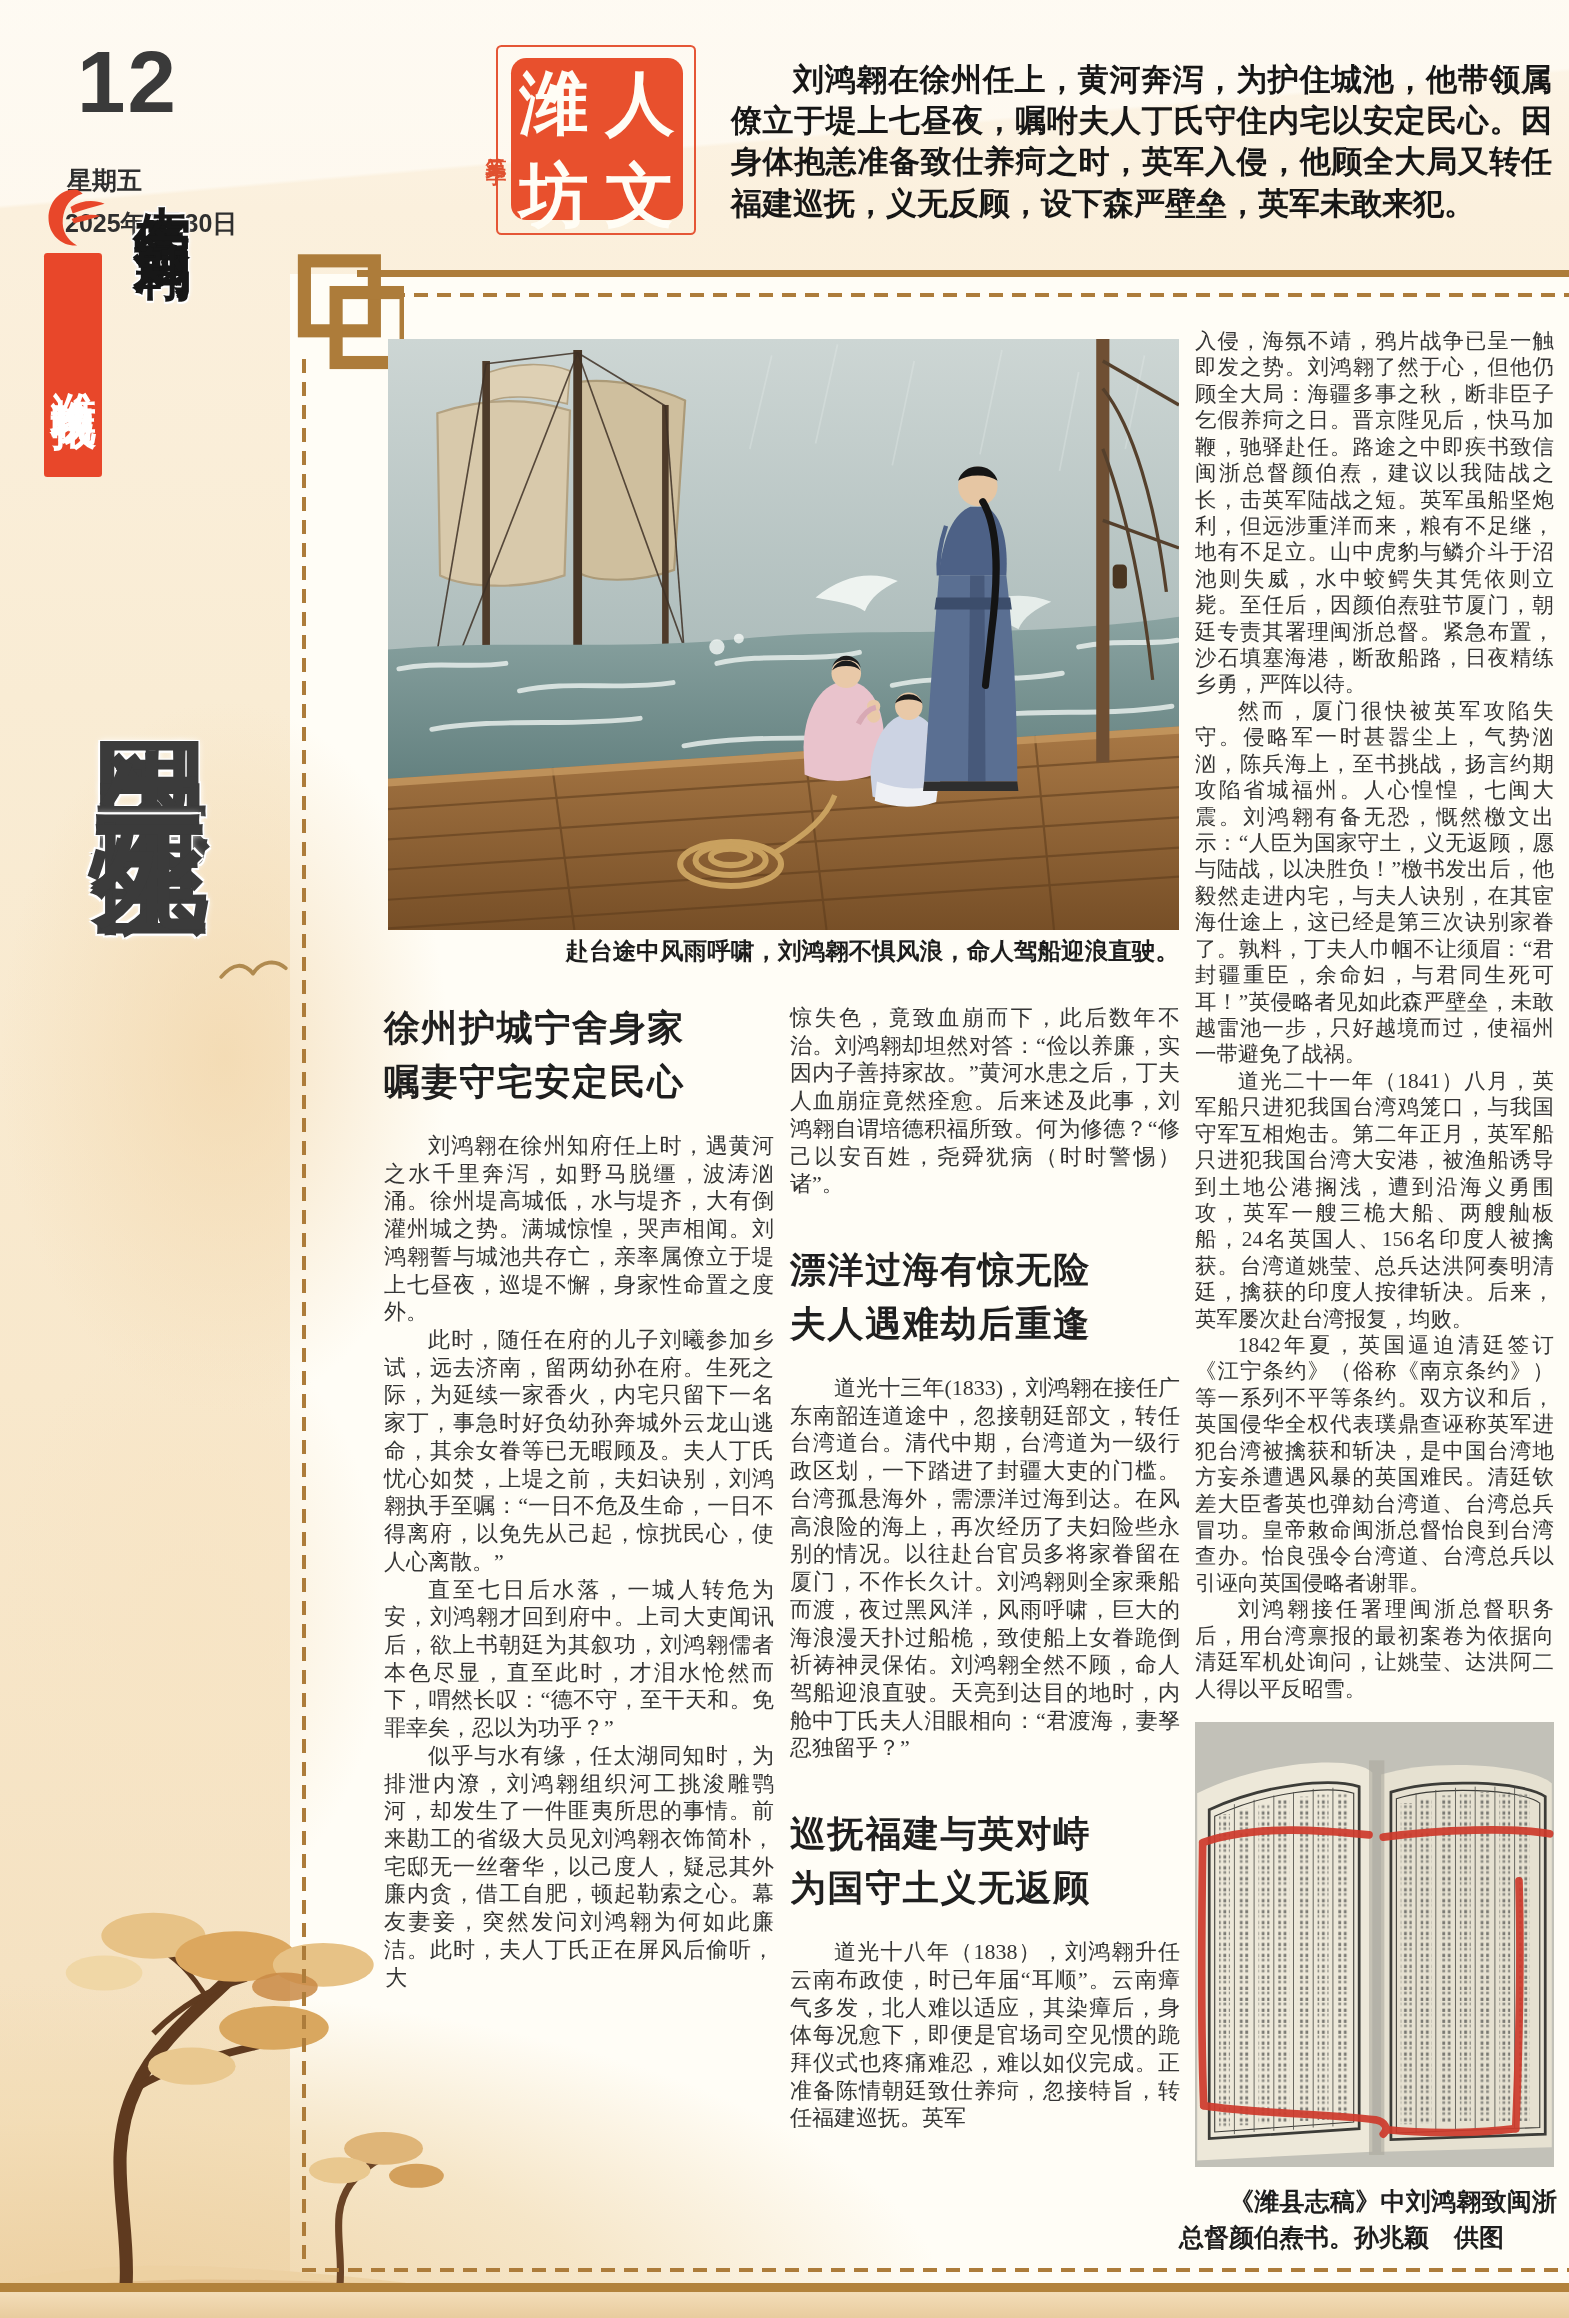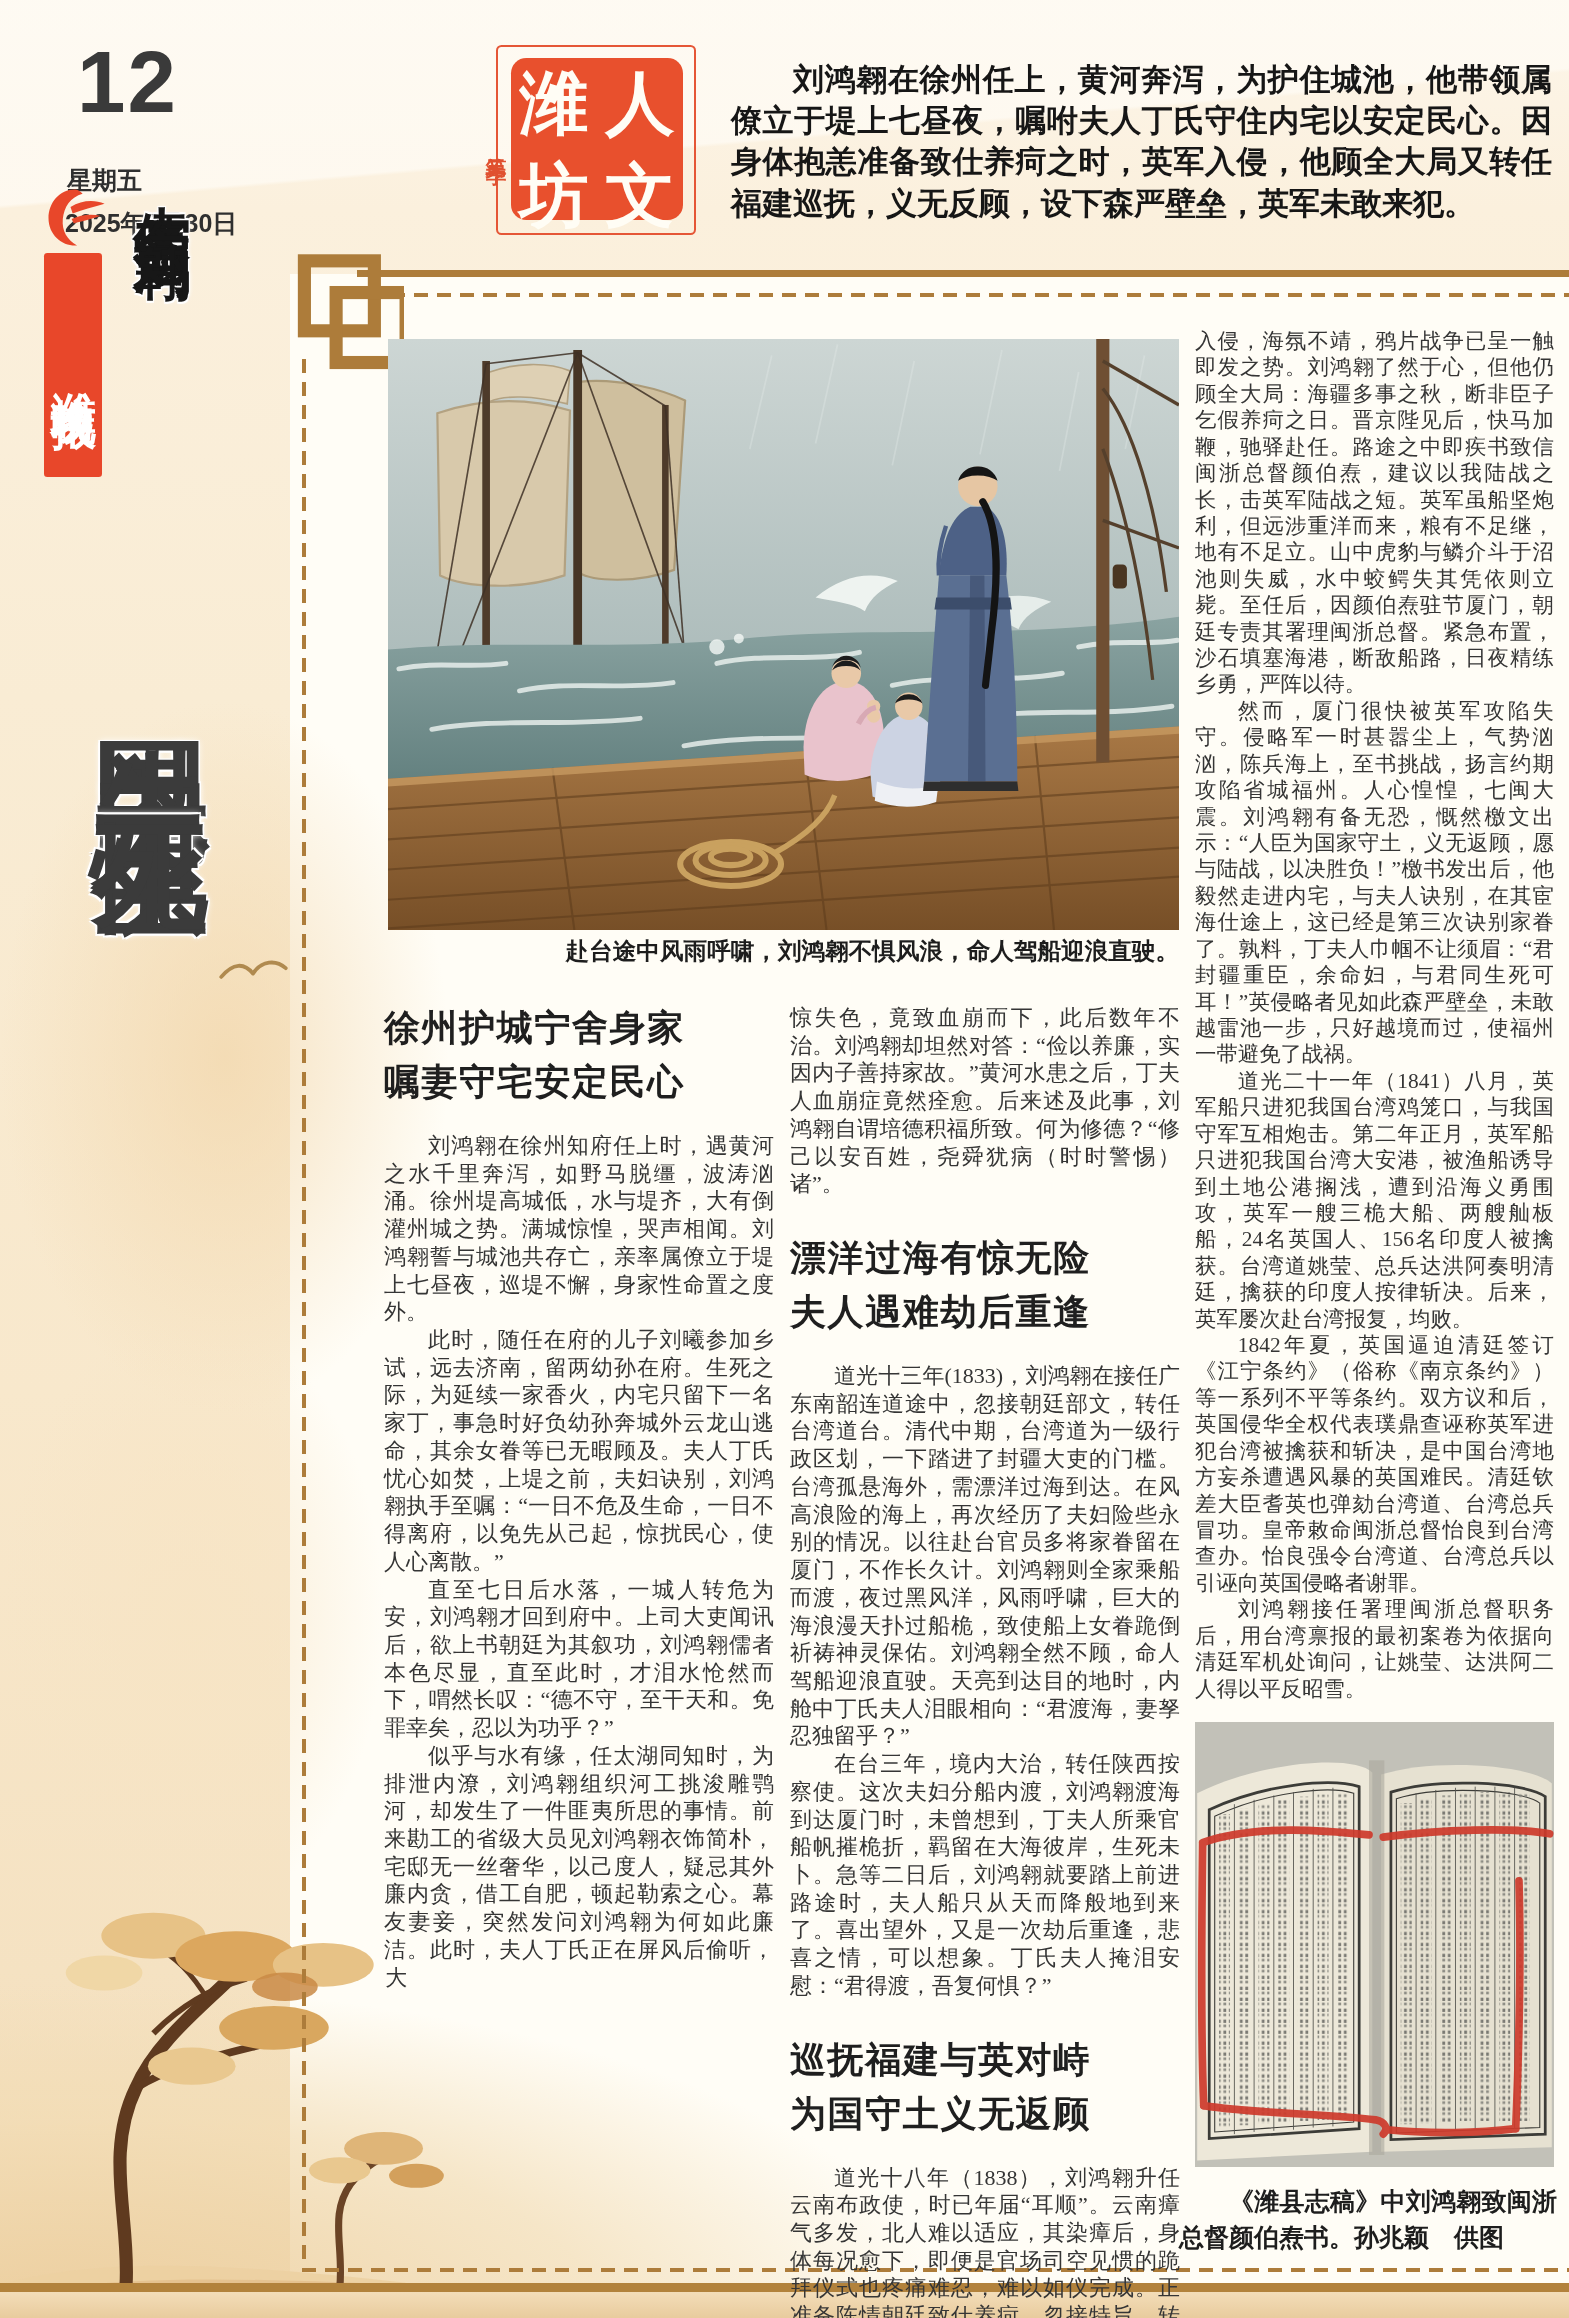--- a/index.html
+++ b/index.html
@@ -64,21 +64,21 @@
   .cap1{position:absolute;left:388px;top:935px;width:791px;text-align:right;
     font-family:"Liberation Sans","DejaVu Sans",sans-serif;font-weight:bold;font-size:23.6px;color:#1d1d1d;}
   
   .col{position:absolute;text-align:justify;word-break:break-all;color:#353535;}
   .col p{margin:0;text-indent:2em;}
   .col1{left:384px;top:1004px;width:390px;font-size:22px;line-height:1.26;}
   .col2{left:790px;top:1004px;width:390px;font-size:22px;line-height:1.26;}
   .col3{left:1195px;top:328px;width:359px;height:1396px;overflow:hidden;font-size:21.4px;line-height:1.235;}
   .subhead{font-family:Liberation Mono, monospace;font-weight:900;color:#1f1f1f;
     font-size:36px;line-height:1.5;letter-spacing:1.6px;text-indent:0;margin:0 0 20px 0;}
-  .subhead.mt{margin-top:36px;}
+  .subhead.mt{margin-top:48px;}
   .wrapshape{float:left;width:340px;height:1315px;
     shape-outside:polygon(0 858px,340px 1214px,340px 1315px,0 1315px);}
   
   .bookphoto{position:absolute;left:1195px;top:1722px;width:359px;height:445px;}
   .cap2{position:absolute;left:1179px;top:2184px;width:378px;font-weight:bold;font-size:25px;
     line-height:1.45;color:#1d1d1d;text-align:justify;word-break:break-all;text-indent:2em;}
   .artsvg{position:absolute;}
 </style>
 </head>
 <body>
@@ -285,21 +285,20 @@
     <p>此时，随任在府的儿子刘曦参加乡试，远去济南，留两幼孙在府。生死之际，为延续一家香火，内宅只留下一名家丁，事急时好负幼孙奔城外云龙山逃命，其余女眷等已无暇顾及。夫人丁氏忧心如焚，上堤之前，夫妇诀别，刘鸿翱执手至嘱：“一日不危及生命，一日不得离府，以免先从己起，惊扰民心，使人心离散。”</p>
     <p>直至七日后水落，一城人转危为安，刘鸿翱才回到府中。上司大吏闻讯后，欲上书朝廷为其叙功，刘鸿翱儒者本色尽显，直至此时，才泪水怆然而下，喟然长叹：“德不守，至干天和。免罪幸矣，忍以为功乎？”</p>
     <p>似乎与水有缘，任太湖同知时，为排泄内潦，刘鸿翱组织河工挑浚雕鹗河，却发生了一件匪夷所思的事情。前来勘工的省级大员见刘鸿翱衣饰简朴，宅邸无一丝奢华，以己度人，疑忌其外廉内贪，借工自肥，顿起勒索之心。幕友妻妾，突然发问刘鸿翱为何如此廉洁。此时，夫人丁氏正在屏风后偷听，大</p>
   </div>
 
   <div class="col col2">
     <p style="text-indent:0;">惊失色，竟致血崩而下，此后数年不治。刘鸿翱却坦然对答：“俭以养廉，实因内子善持家故。”黄河水患之后，丁夫人血崩症竟然痊愈。后来述及此事，刘鸿翱自谓培德积福所致。何为修德？“修己以安百姓，尧舜犹病（时时警惕）诸”。</p>
     <div class="subhead mt">漂洋过海有惊无险</div>
     <div class="subhead" style="margin-top:-20px;">夫人遇难劫后重逢</div>
     <p>道光十三年(1833)，刘鸿翱在接任广东南韶连道途中，忽接朝廷部文，转任台湾道台。清代中期，台湾道为一级行政区划，一下踏进了封疆大吏的门槛。台湾孤悬海外，需漂洋过海到达。在风高浪险的海上，再次经历了夫妇险些永别的情况。以往赴台官员多将家眷留在厦门，不作长久计。刘鸿翱则全家乘船而渡，夜过黑风洋，风雨呼啸，巨大的海浪漫天扑过船桅，致使船上女眷跪倒祈祷神灵保佑。刘鸿翱全然不顾，命人驾船迎浪直驶。天亮到达目的地时，内舱中丁氏夫人泪眼相向：“君渡海，妻孥忍独留乎？”</p>
-    <p>在台三年，境内大治，转任陕西按察使。这次夫妇分船内渡，刘鸿翱渡海到达厦门时，未曾想到，丁夫人所乘官船帆摧桅折，羁留在大海彼岸，生死未卜。急等二日后，刘鸿翱就要踏上前进路途时，夫人船只从天而降般地到来了。喜出望外，又是一次劫后重逢，悲喜之情，可以想象。丁氏夫人掩泪安慰：“君得渡，吾复何惧？”</p>
     <div class="subhead mt">巡抚福建与英对峙</div>
     <div class="subhead" style="margin-top:-20px;">为国守土义无返顾</div>
     <p>道光十八年（1838），刘鸿翱升任云南布政使，时已年届“耳顺”。云南瘴气多发，北人难以适应，其染瘴后，身体每况愈下，即便是官场司空见惯的跪拜仪式也疼痛难忍，难以如仪完成。正准备陈情朝廷致仕养疴，忽接特旨，转任福建巡抚。英军</p>
   </div>
 
   <div class="col col3">
     <p style="text-indent:0;">入侵，海氛不靖，鸦片战争已呈一触即发之势。刘鸿翱了然于心，但他仍顾全大局：海疆多事之秋，断非臣子乞假养疴之日。晋京陛见后，快马加鞭，驰驿赴任。路途之中即疾书致信闽浙总督颜伯焘，建议以我陆战之长，击英军陆战之短。英军虽船坚炮利，但远涉重洋而来，粮有不足继，地有不足立。山中虎豹与鳞介斗于沼池则失威，水中蛟鳄失其凭依则立毙。至任后，因颜伯焘驻节厦门，朝廷专责其署理闽浙总督。紧急布置，沙石填塞海港，断敌船路，日夜精练乡勇，严阵以待。</p>
     <p>然而，厦门很快被英军攻陷失守。侵略军一时甚嚣尘上，气势汹汹，陈兵海上，至书挑战，扬言约期攻陷省城福州。人心惶惶，七闽大震。刘鸿翱有备无恐，慨然檄文出示：“人臣为国家守土，义无返顾，愿与陆战，以决胜负！”檄书发出后，他毅然走进内宅，与夫人诀别，在其宦海仕途上，这已经是第三次诀别家眷了。孰料，丁夫人巾帼不让须眉：“君封疆重臣，余命妇，与君同生死可耳！”英侵略者见如此森严壁垒，未敢越雷池一步，只好越境而过，使福州一带避免了战祸。</p>
     <p>道光二十一年（1841）八月，英军船只进犯我国台湾鸡笼口，与我国守军互相炮击。第二年正月，英军船只进犯我国台湾大安港，被渔船诱导到土地公港搁浅，遭到沿海义勇围攻，英军一艘三桅大船、两艘舢板船，24名英国人、156名印度人被擒获。台湾道姚莹、总兵达洪阿奏明清廷，擒获的印度人按律斩决。后来，英军屡次赴台湾报复，均败。</p>
     <p>1842年夏，英国逼迫清廷签订《江宁条约》（俗称《南京条约》）等一系列不平等条约。双方议和后，英国侵华全权代表璞鼎查诬称英军进犯台湾被擒获和斩决，是中国台湾地方妄杀遭遇风暴的英国难民。清廷钦差大臣耆英也弹劾台湾道、台湾总兵冒功。皇帝敕命闽浙总督怡良到台湾查办。怡良强令台湾道、台湾总兵以引诬向英国侵略者谢罪。</p>

